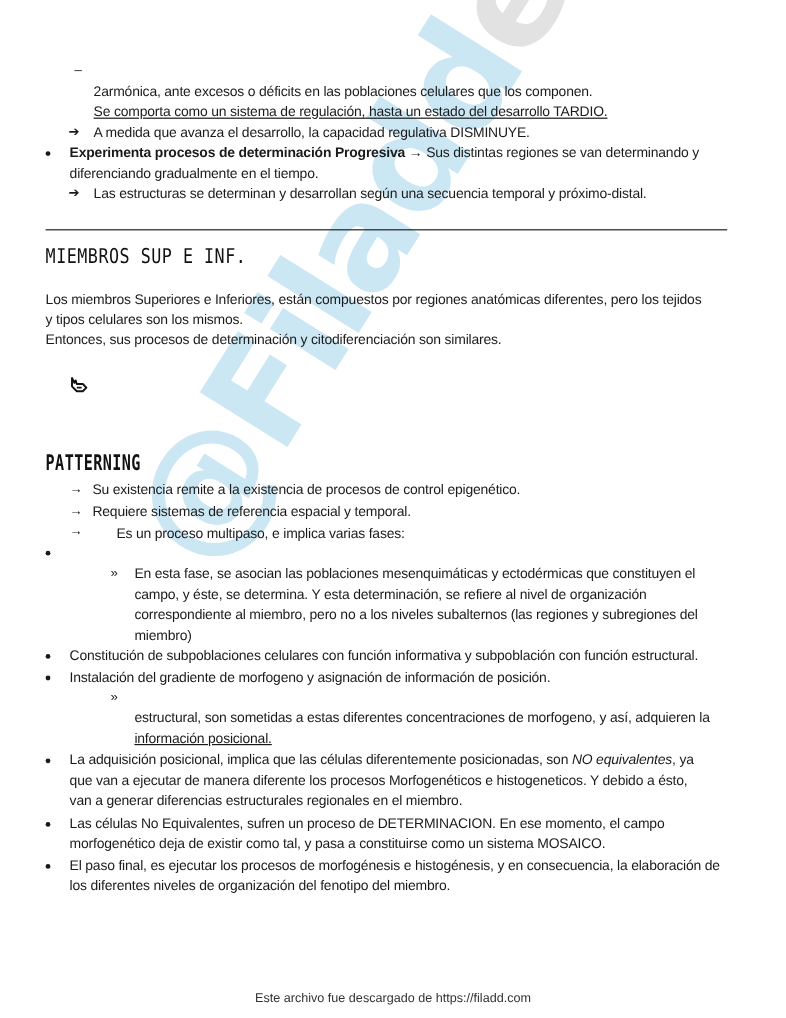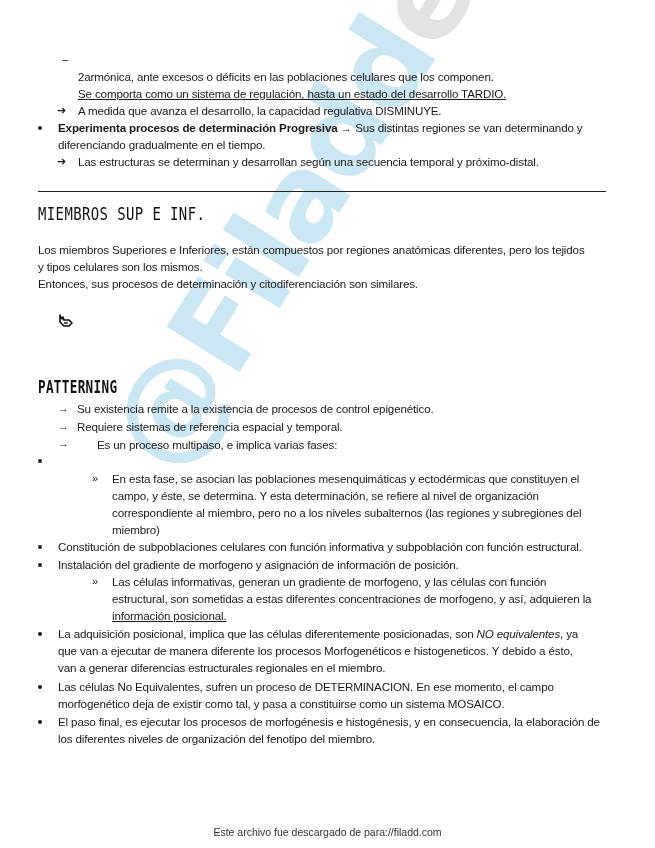--- a/index.html
+++ b/index.html
@@ -71,31 +71,30 @@
   <div class="ln txt" style="left:112px; top:487px;">campo, y éste, se determina. Y esta determinación, se refiere al nivel de organización</div>
   <div class="ln txt" style="left:112px; top:504px;">correspondiente al miembro, pero no a los niveles subalternos (las regiones y subregiones del</div>
   <div class="ln txt" style="left:112px; top:521px;">miembro)</div>
 
   <span class="dot" style="left:38px; top:545px;"></span>
   <div class="ln txt" style="left:58px; top:538px;">Constitución de subpoblaciones celulares con función informativa y subpoblación con función estructural.</div>
 
   <span class="dot" style="left:38px; top:563px;"></span>
   <div class="ln txt" style="left:58px; top:556px;">Instalación del gradiente de morfogeno y asignación de información de posición.</div>
   <span class="mk" style="left:92px; top:573px;">»</span>
-  <div class="ln txt" style="left:112px; top:573px;">Las células informativas, generan un gradiente de morfogeno, y las células con función</div>
   <div class="ln txt" style="left:112px; top:590px;">estructural, son sometidas a estas diferentes concentraciones de morfogeno, y así, adquieren la</div>
   <div class="ln txt u" style="left:112px; top:607px;">información posicional.</div>
 
   <span class="dot" style="left:38px; top:632px;"></span>
   <div class="ln txt" style="left:58px; top:625px;"><span>La adquisición posicional, implica que las células diferentemente posicionadas, son </span><span class="i">NO equivalentes</span><span>, ya</span></div>
   <div class="ln txt" style="left:58px; top:642px;">que van a ejecutar de manera diferente los procesos Morfogenéticos e histogeneticos. Y debido a ésto,</div>
   <div class="ln txt" style="left:58px; top:659px;">van a generar diferencias estructurales regionales en el miembro.</div>
 
   <span class="dot" style="left:38px; top:685px;"></span>
   <div class="ln txt" style="left:58px; top:678px;">Las células No Equivalentes, sufren un proceso de DETERMINACION.  En ese momento, el campo</div>
   <div class="ln txt" style="left:58px; top:695px;">morfogenético deja de existir como tal, y pasa a constituirse como un sistema MOSAICO.</div>
 
   <span class="dot" style="left:38px; top:720px;"></span>
   <div class="ln txt" style="left:58px; top:713px;">El paso final, es ejecutar los procesos de morfogénesis e histogénesis, y en consecuencia, la elaboración de</div>
   <div class="ln txt" style="left:58px; top:730px;">los diferentes niveles de organización del fenotipo del miembro.</div>
 
-  <div class="footer">Este archivo fue descargado de para://filadd.com</div>
+  <div class="footer">Este archivo fue descargado de https://filadd.com</div>
 </div>
 
 </body></html>

